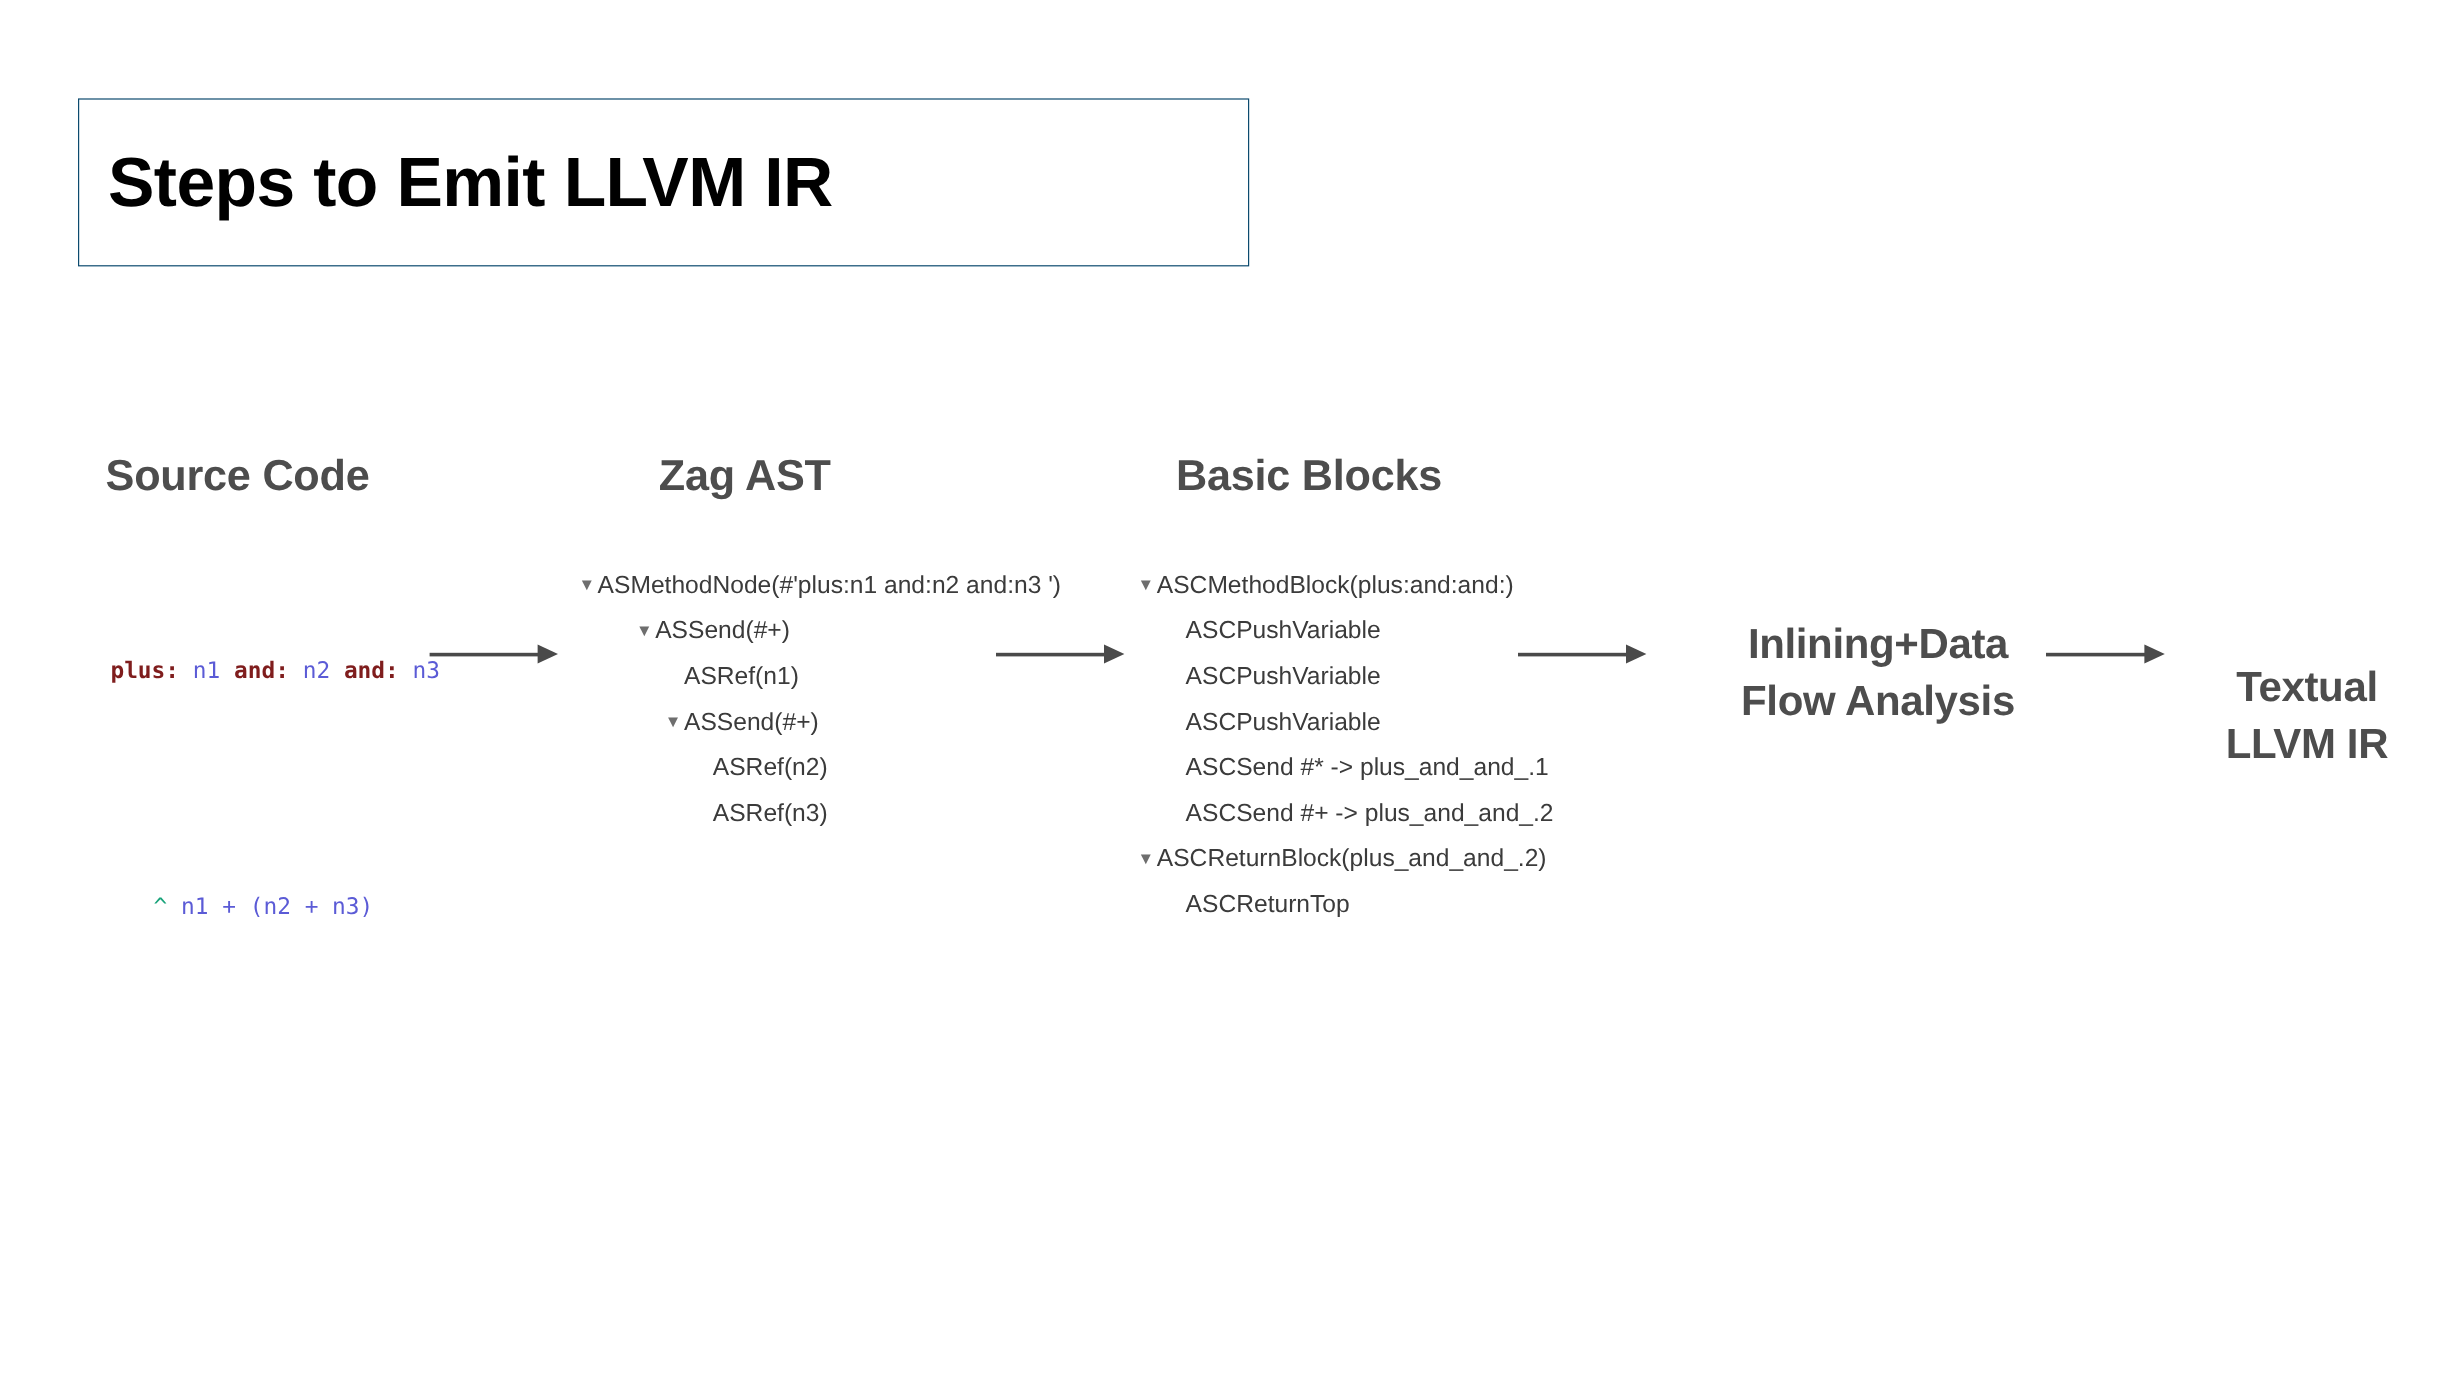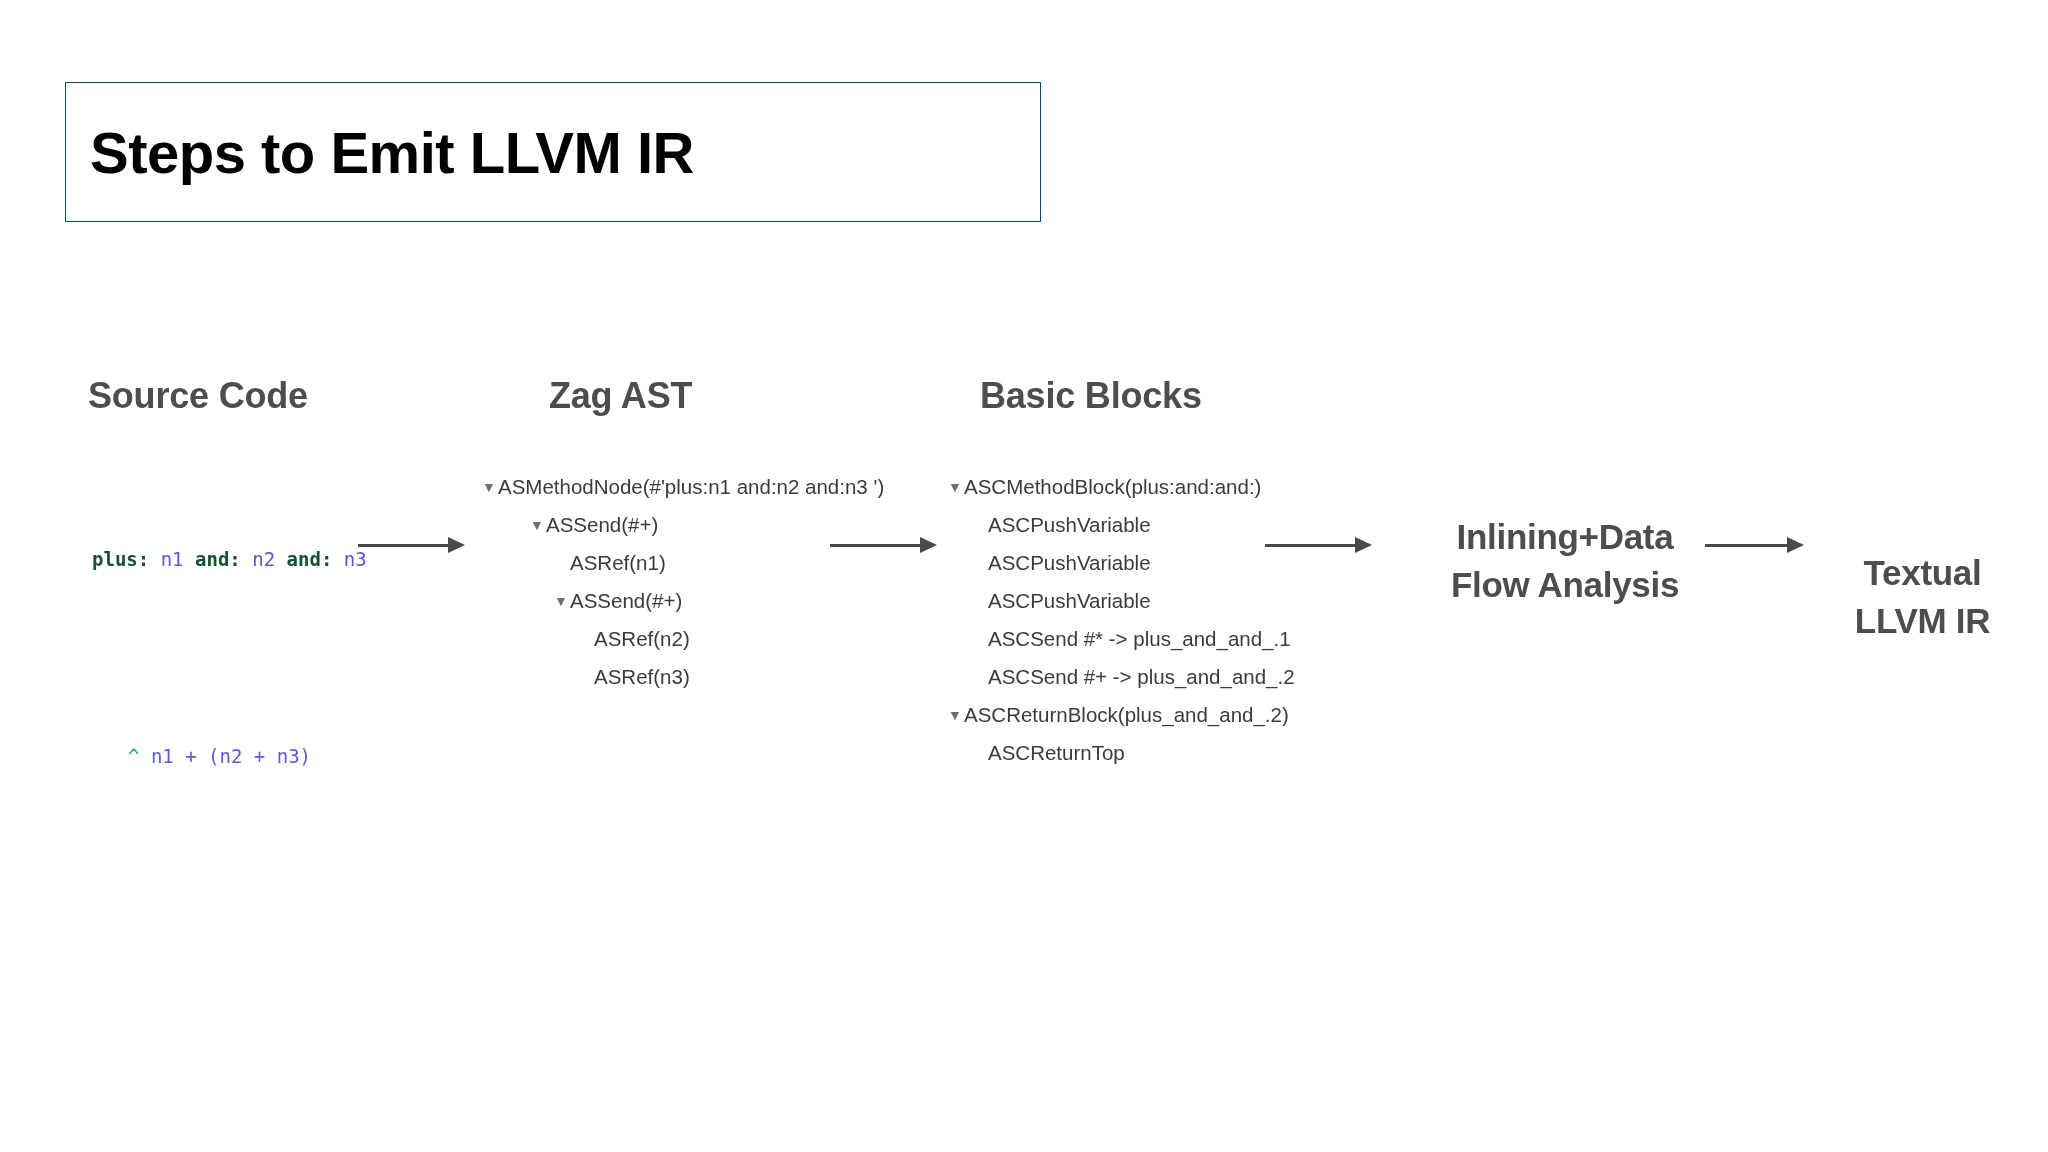--- a/index.html
+++ b/index.html
@@ -56,21 +56,21 @@
     position: absolute;
     left: 92px;
     top: 477px;
     font-family: "DejaVu Sans Mono", monospace;
     font-size: 19px;
     line-height: 33px;
     white-space: pre;
   }
   .code-line { white-space: pre; }
   .code-line.indent { padding-left: 36px; }
-  .tok-kw   { color: #14532d; font-weight: bold; }
+  .tok-kw   { color: #7f1d1d; font-weight: bold; }
   .tok-var  { color: #5b5bd6; }
   .tok-op   { color: #2b2b2b; }
   .tok-caret{ color: #19a37a; }
   .code-gap { height: 32px; }
 
   
   .tree {
     position: absolute;
     font-family: "Liberation Sans", sans-serif;
     font-size: 20.5px;

